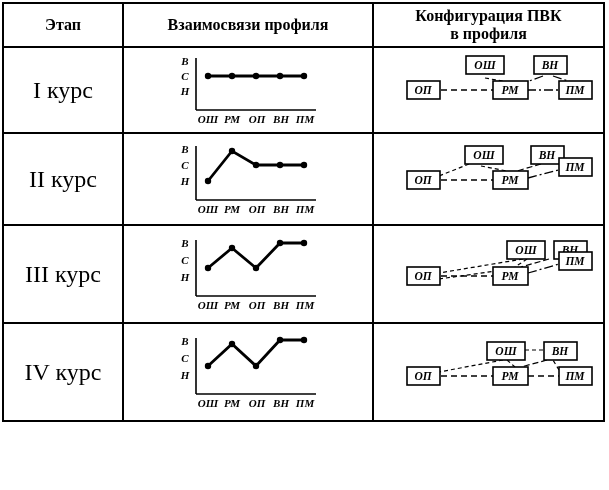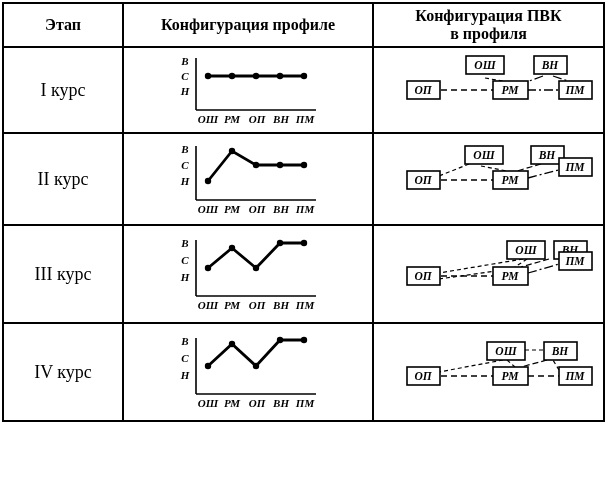--- a/index.html
+++ b/index.html
@@ -31,21 +31,21 @@
   .col-links { width: 231px; }
 
   th.head {
     font-size: 16px;
     font-weight: bold;
     height: 42px;
     line-height: 1.15;
     padding: 2px 4px;
   }
   td.stage-cell {
-    font-size: 18px;
+    font-size: 24px;
     height: 84px;
   }
   td.chart-cell, td.links-cell {
     height: 84px;
   }
   .cell-inner {
     position: relative;
     width: 100%;
     height: 100%;
   }
@@ -77,21 +77,21 @@
 
 <table class="matrix">
   <colgroup>
     <col class="col-stage">
     <col class="col-chart">
     <col class="col-links">
   </colgroup>
   <thead>
     <tr>
       <th class="head">Этап</th>
-      <th class="head">Конфигурация профиле</th>
+      <th class="head">Взаимосвязи профиля</th>
       <th class="head">
         <div>Конфигурация ПВК</div>
         <div>в профиля</div>
       </th>
     </tr>
   </thead>
   <tbody>
 
     <tr>
       <td class="stage-cell">I курс</td>

